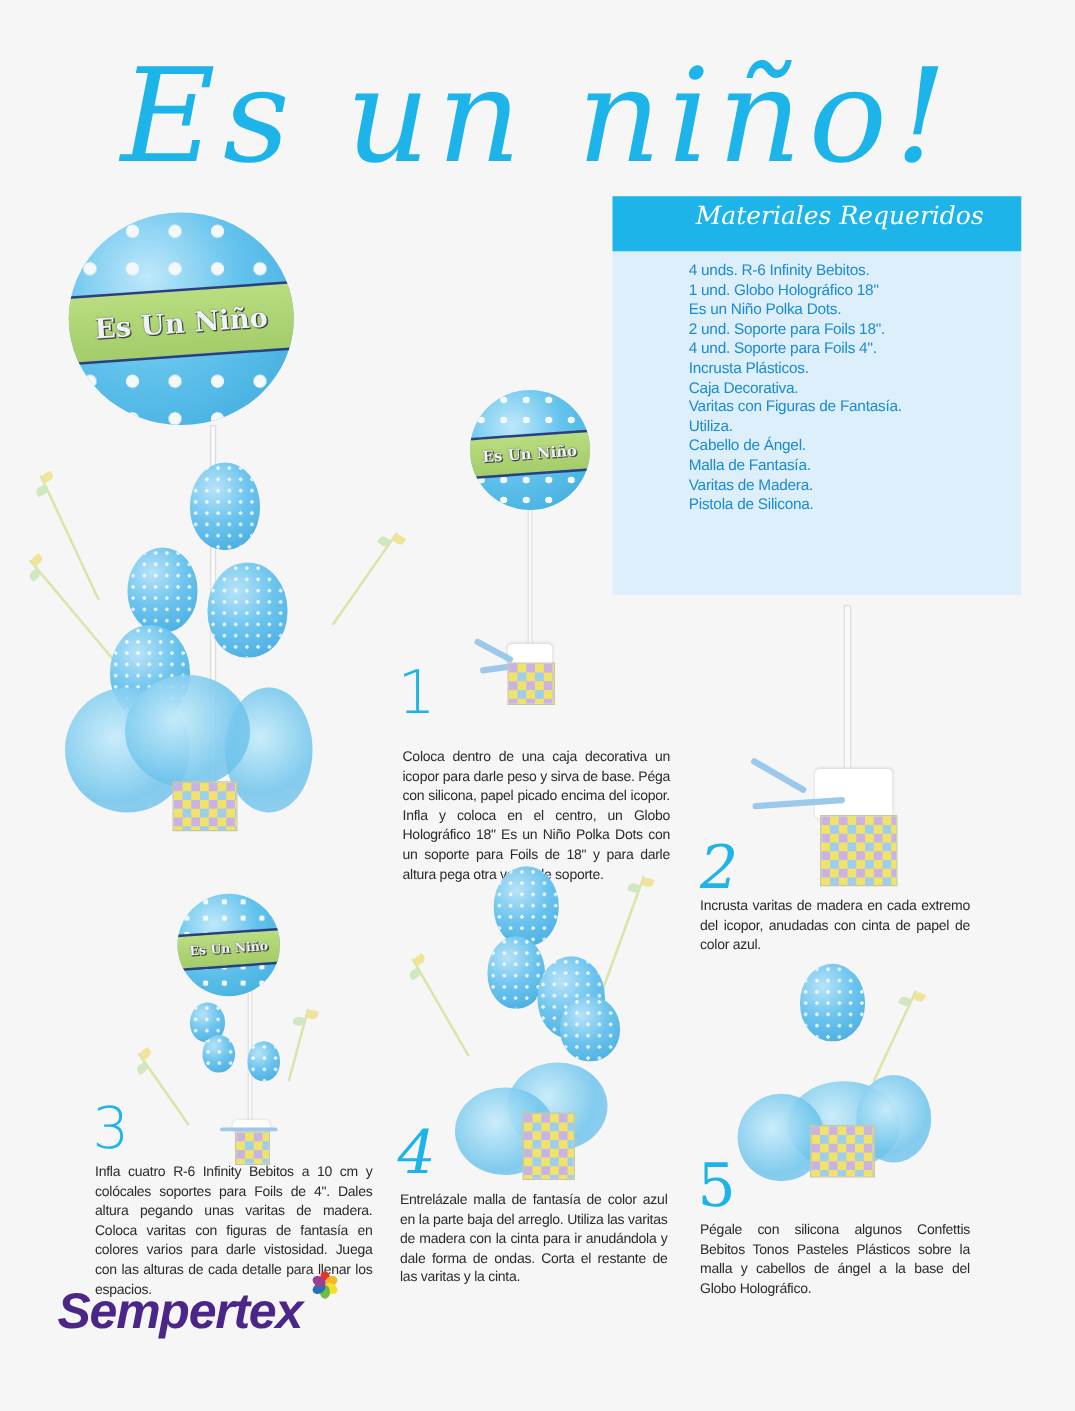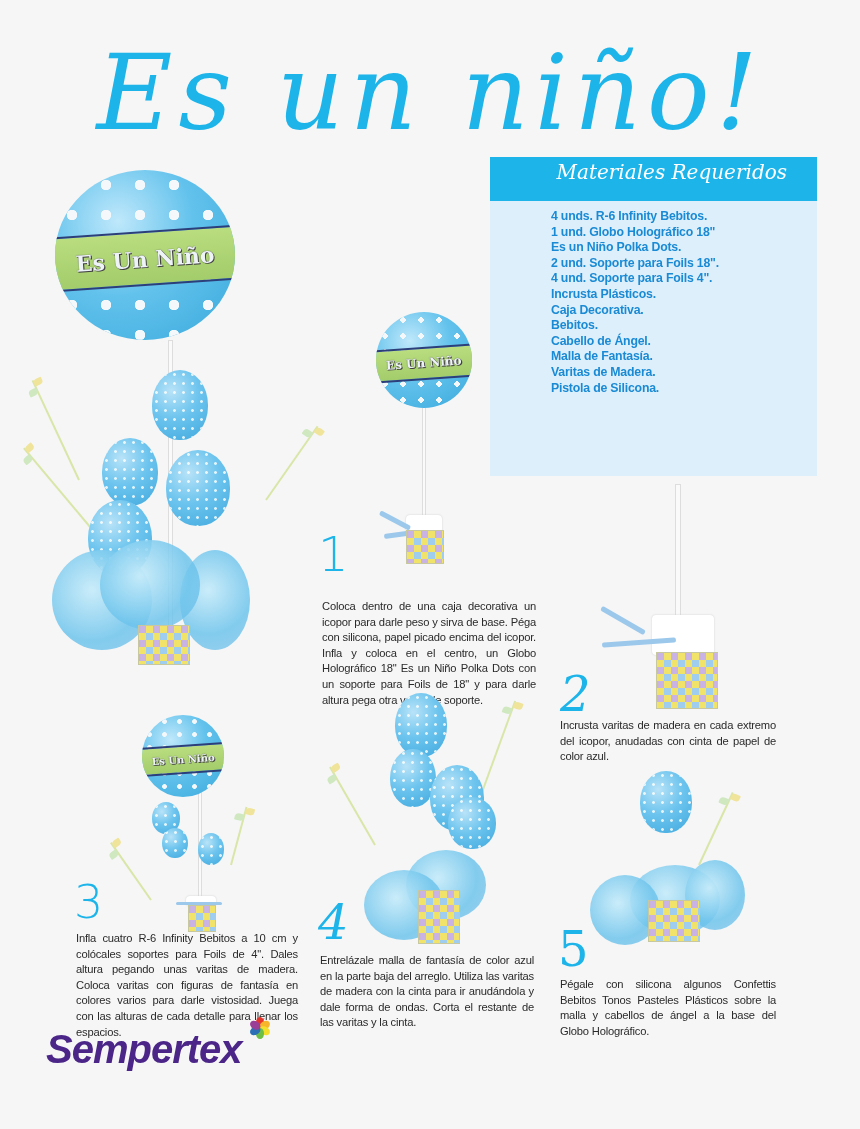--- a/index.html
+++ b/index.html
@@ -22,21 +22,21 @@
   }
   .materials-header {
     height:44px; background:#1db4ea; color:#fff;
     font-family:"DejaVu Serif", serif; font-style:italic;
     font-size:20px; line-height:30px; text-align:right; padding-right:30px;
   }
   .materials-list {
     list-style:none; margin:0; padding:8px 0 0 61px;
   }
   .materials-list li {
-    font-size:12.3px; line-height:15.6px; color:#1a8ad4; letter-spacing:-0.2px;font-weight:bold;
+    font-size:12.3px; line-height:15.6px; color:#1a8ad4; letter-spacing:-0.2px;
   }
   .step-num {
     font-family:"DejaVu Sans", sans-serif; color:#1db4ea;
     font-size:48px; line-height:48px; font-weight:200;
   }
   .step-text {
     font-size:11.2px; line-height:15.6px; color:#2a2a2a; text-align:justify;
     letter-spacing:-0.2px;
   }
   .balloon-foil {
@@ -100,21 +100,22 @@
 <div class="abs materials">
   <div class="materials-header">Materiales Requeridos</div>
   <ul class="materials-list">
     <li>4 unds. R-6 Infinity Bebitos.</li>
     <li>1 und. Globo Holográfico 18"</li>
     <li>Es un Niño Polka Dots.</li>
     <li>2 und. Soporte para Foils 18".</li>
     <li>4 und. Soporte para Foils 4".</li>
     <li>Incrusta Plásticos.</li>
     <li>Caja Decorativa.</li>
-    <li>Bebitos.</li>
+    <li>Varitas con Figuras de Fantasía.</li>
+    <li>Utiliza.</li>
     <li>Cabello de Ángel.</li>
     <li>Malla de Fantasía.</li>
     <li>Varitas de Madera.</li>
     <li>Pistola de Silicona.</li>
   </ul>
 </div>
 
 <div class="abs" style="left:40px;top:170px;width:270px;height:500px;">
   <div class="stick" style="left:128px;top:170px;width:3px;height:300px;"></div>
   <div class="sprig" style="left:38px;top:200px;height:110px;transform:rotate(-25deg);"></div>

